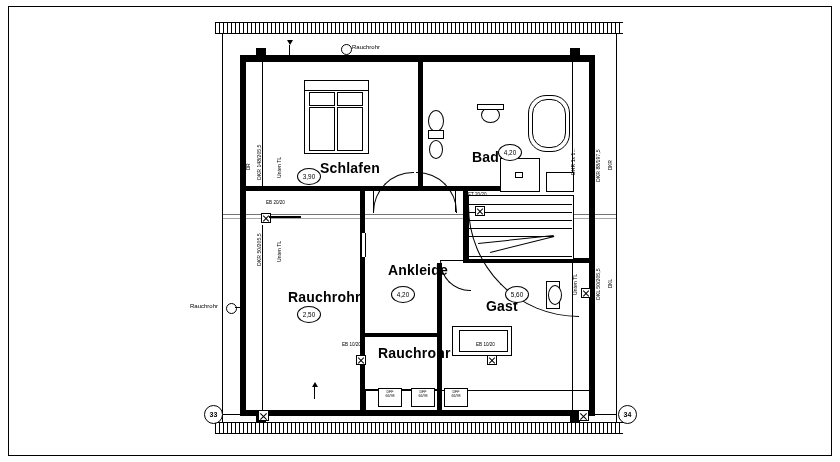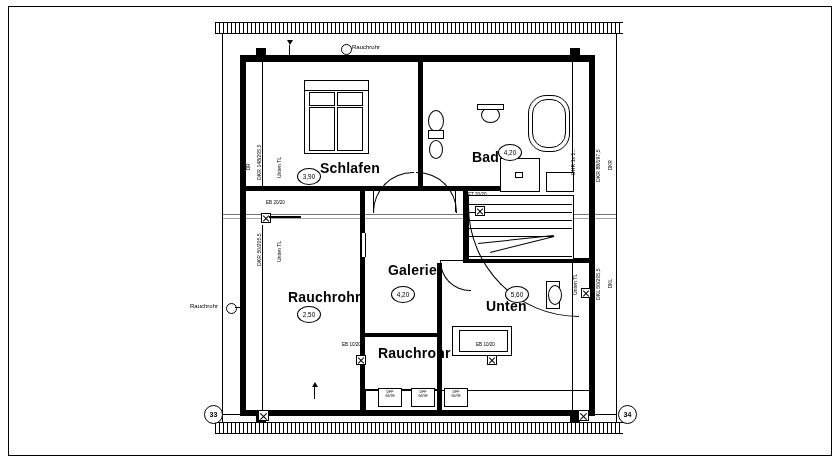--- a/index.html
+++ b/index.html
@@ -149,24 +149,24 @@
 
   <div class="lbl roomname" style="left:320px;top:160px;">Schlafen</div>
   <div class="areatag" style="left:297px;top:168px;width:22px;height:15px;">3,90</div>
 
   <div class="lbl roomname" style="left:472px;top:149px;">Bad</div>
   <div class="areatag" style="left:498px;top:144px;width:22px;height:15px;">4,20</div>
 
   <div class="lbl roomname" style="left:288px;top:289px;">Rauchrohr</div>
   <div class="areatag" style="left:297px;top:306px;width:22px;height:15px;">2,50</div>
 
-  <div class="lbl roomname" style="left:388px;top:262px;">Galerie</div>
+  <div class="lbl roomname" style="left:388px;top:262px;">Ankleide</div>
   <div class="areatag" style="left:391px;top:286px;width:22px;height:15px;">4,20</div>
 
-  <div class="lbl roomname" style="left:486px;top:298px;">Unten</div>
+  <div class="lbl roomname" style="left:486px;top:298px;">Gast</div>
   <div class="areatag" style="left:505px;top:286px;width:22px;height:15px;">5,60</div>
 
   <div class="lbl roomname" style="left:378px;top:345px;">Rauchrohr</div>
 
   <div class="circ" style="left:341px;top:44px;width:9px;height:9px;"></div>
   <div class="lbl tiny6" style="left:352px;top:44px;">Rauchrohr</div>
 
   <div class="circ" style="left:226px;top:303px;width:9px;height:9px;"></div>
   <div class="lbl tiny6" style="left:190px;top:303px;">Rauchrohr</div>
 

